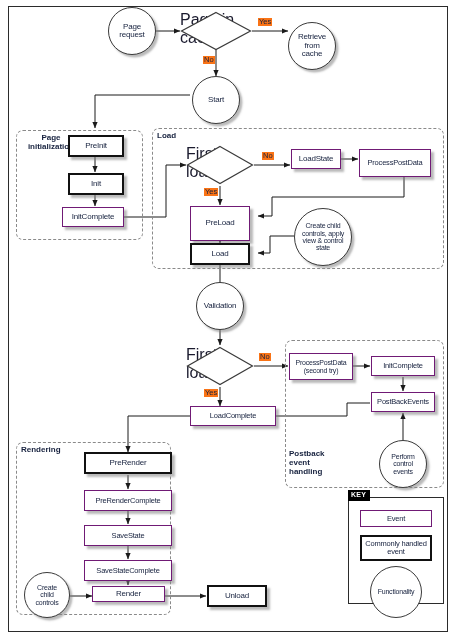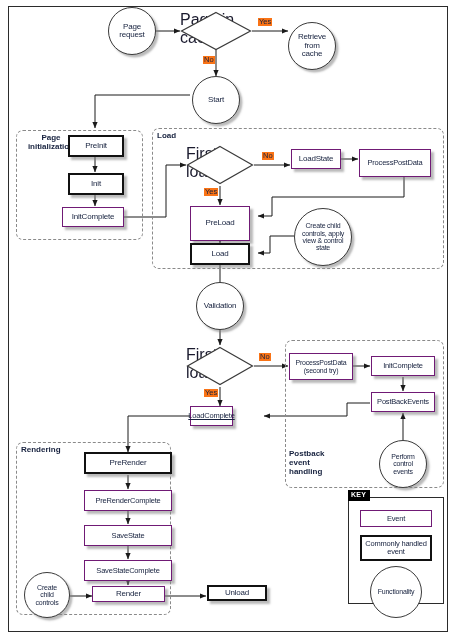--- a/index.html
+++ b/index.html
@@ -215,32 +215,32 @@
   </div>
 
   <div class="node box" style="left:289px;top:353px;width:64px;height:27px;white-space:pre-line;font-size:7px;">ProcessPostData
 (second try)</div>
   <div class="node box" style="left:371px;top:356px;width:64px;height:20px;font-size:7.5px;">InitComplete</div>
   <div class="node box" style="left:371px;top:392px;width:64px;height:20px;font-size:7.5px;">PostBackEvents</div>
   <div class="node circle" style="left:379px;top:440px;width:48px;height:48px;white-space:pre-line;font-size:7px;">Perform
 control
 events</div>
 
-  <div class="node box" style="left:190px;top:406px;width:43px;height:20px;font-size:7.5px;text-decoration:underline;">LoadComplete</div>
+  <div class="node box" style="left:190px;top:406px;width:86px;height:20px;font-size:7.5px;">LoadComplete</div>
 
   <div class="node box" style="left:84px;top:490px;width:88px;height:21px;font-size:7.5px;">PreRenderComplete</div>
   <div class="node box thick" style="left:84px;top:452px;width:88px;height:22px;">PreRender</div>
   <div class="node box" style="left:84px;top:525px;width:88px;height:21px;font-size:7.5px;">SaveState</div>
   <div class="node box" style="left:84px;top:560px;width:88px;height:21px;font-size:7.5px;">SaveStateComplete</div>
   <div class="node circle" style="left:24px;top:572px;width:46px;height:46px;white-space:pre-line;font-size:7px;">Create
 child
 controls</div>
   <div class="node box" style="left:92px;top:586px;width:73px;height:16px;">Render</div>
 
-  <div class="node box thick" style="left:207px;top:585px;width:60px;height:16px;">Unload</div>
+  <div class="node box thick" style="left:207px;top:585px;width:60px;height:22px;">Unload</div>
 
   <div class="edge-label" style="left:258px;top:18px;">Yes</div>
   <div class="edge-label" style="left:203px;top:56px;">No</div>
   <div class="edge-label" style="left:262px;top:152px;">No</div>
   <div class="edge-label" style="left:204px;top:188px;">Yes</div>
   <div class="edge-label" style="left:259px;top:353px;">No</div>
   <div class="edge-label" style="left:204px;top:389px;">Yes</div>
 
   <div class="key-panel" style="left:348px;top:497px;width:96px;height:107px;"></div>
   <div class="key-tab" style="left:348px;top:490px;">KEY</div>

